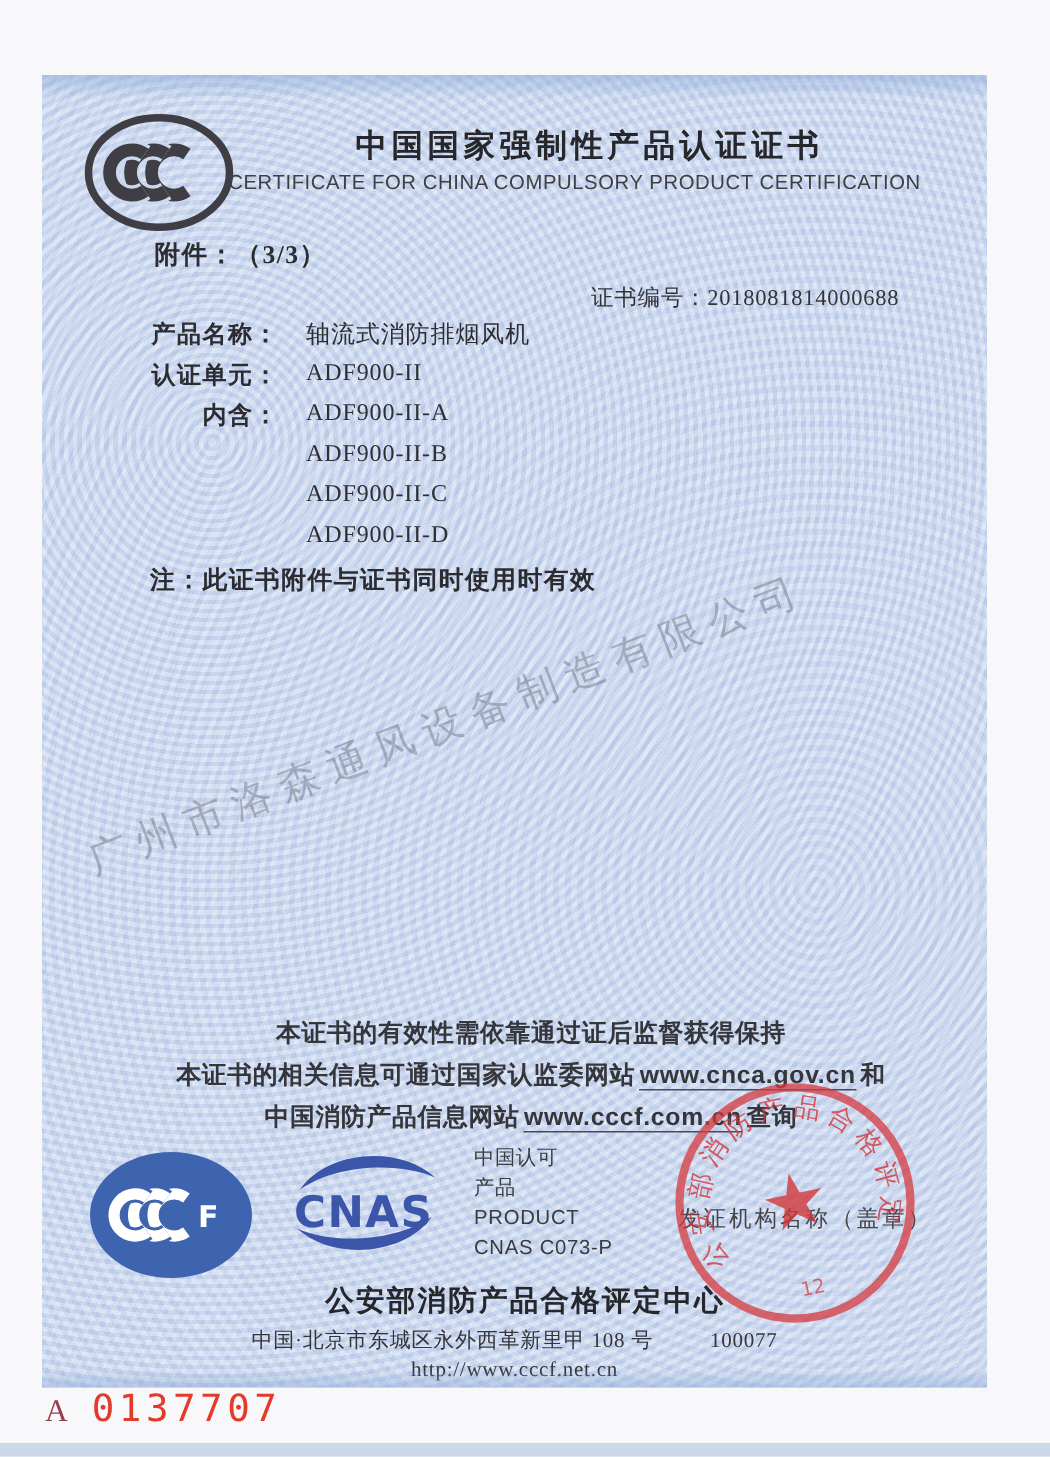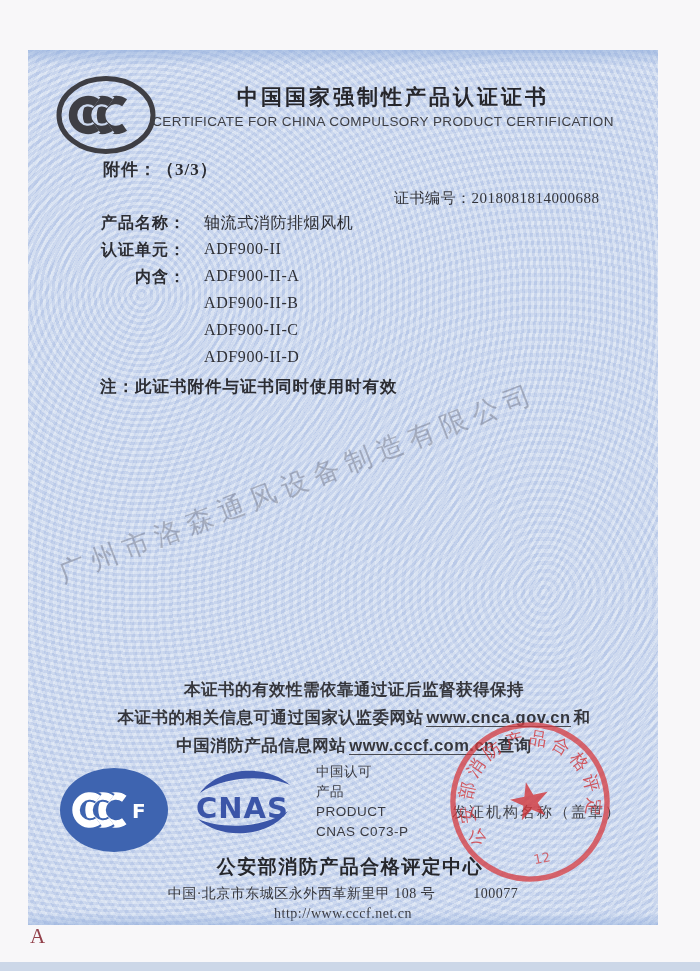--- a/index.html
+++ b/index.html
@@ -173,15 +173,16 @@
   <div class="abs orgaddr">
     <span>中国·北京市东城区永外西革新里甲 108 号</span>
     <span class="post">100077</span>
   </div>
   <div class="abs orgurl">http://www.cccf.net.cn</div>
 
 </div>
 
 <div class="serial">
   <span class="pfx">A</span>
+  <span class="num">0137707</span>
 </div>
 
 <div class="bottom-strip"></div>
 
 </body></html>

